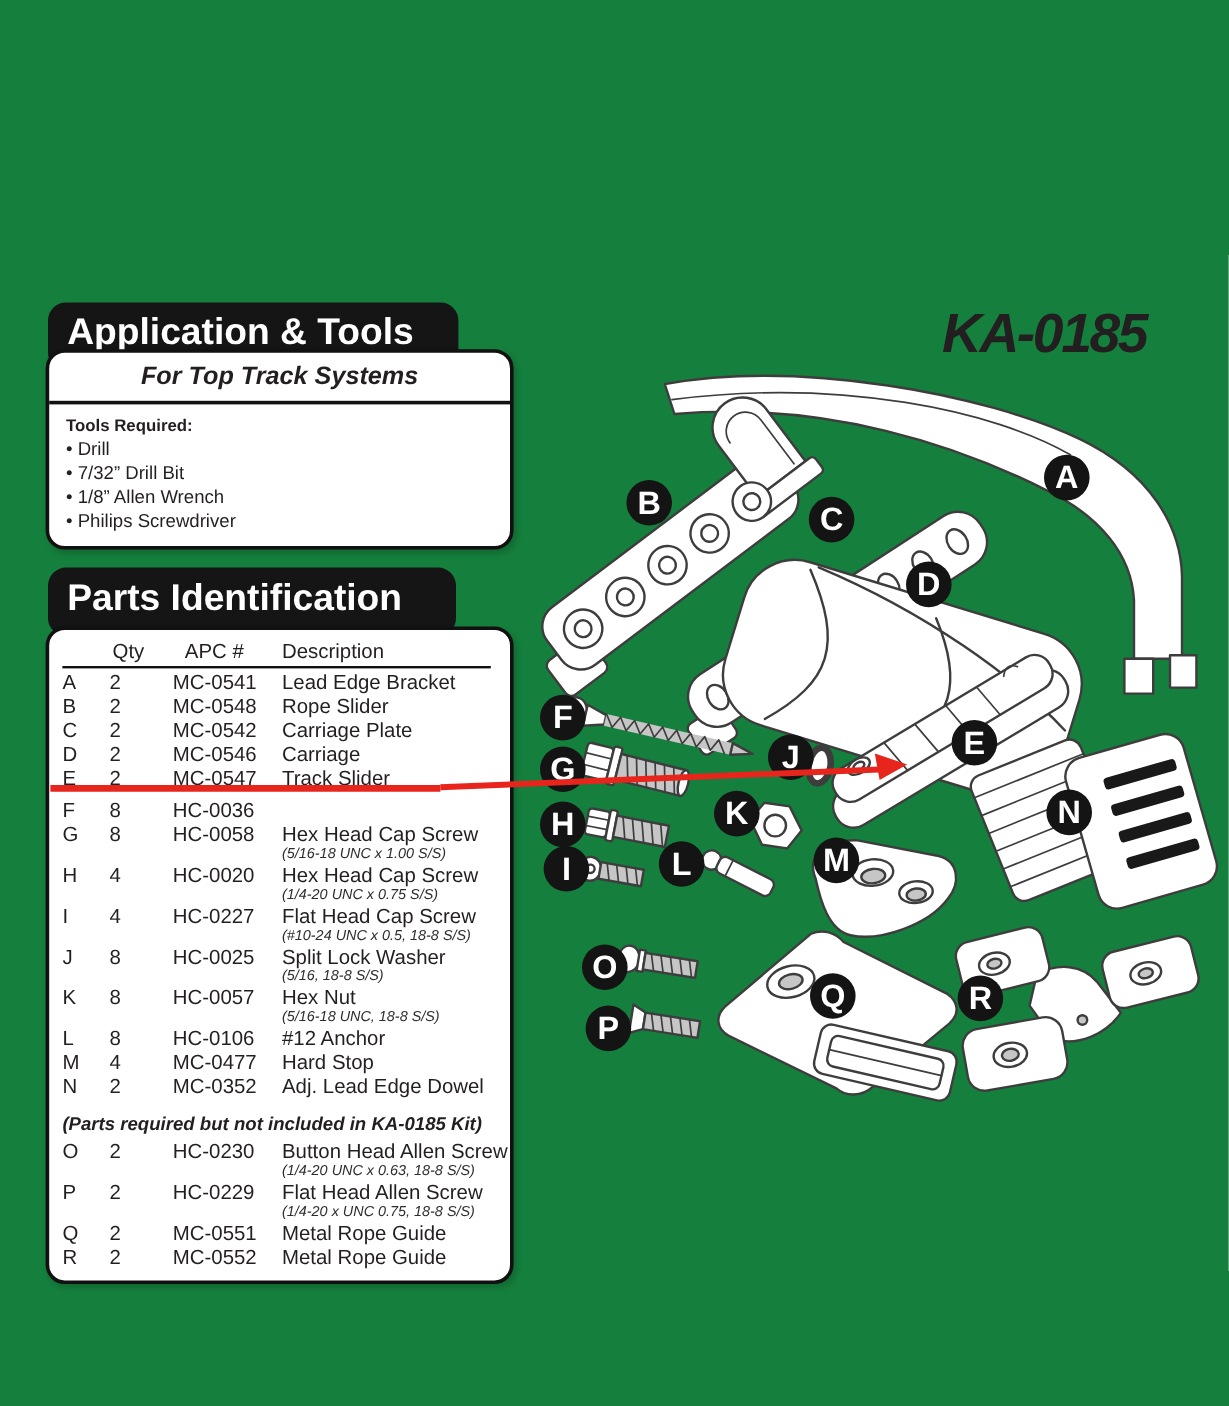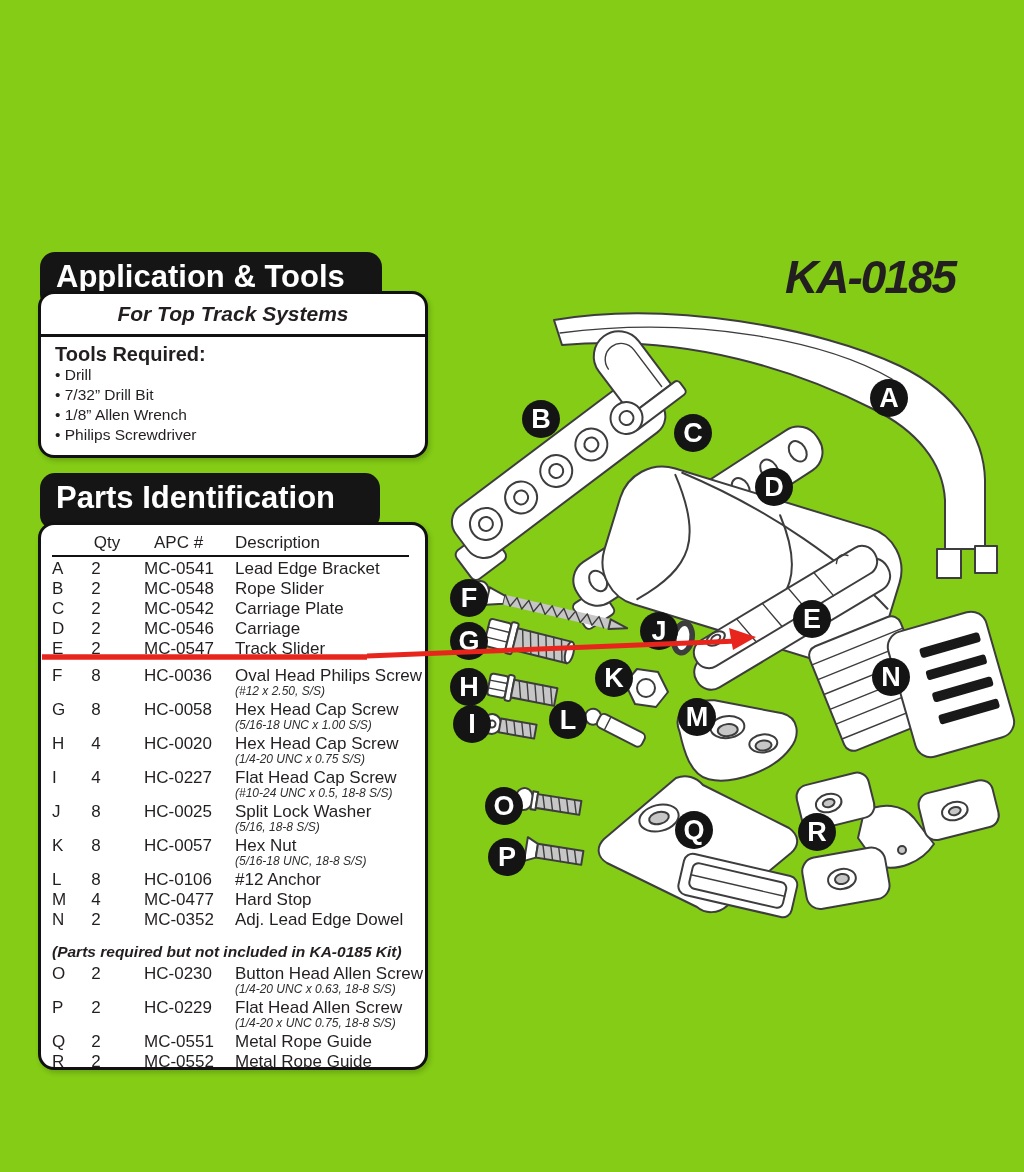--- a/index.html
+++ b/index.html
@@ -1,31 +1,31 @@
 <!DOCTYPE html>
 <html><head>
 <meta charset="utf-8">
 <style>
   html,body{margin:0;padding:0;background:#ffffff;}
-  .stage{position:relative;width:1024px;height:1172px;background:#84cc16;overflow:hidden;
+  .stage{position:relative;width:1024px;height:1172px;background:#15803d;overflow:hidden;
          font-family:"Liberation Sans",sans-serif;color:#231f20;}
 
   
   .hdr-black{position:absolute;background:#151515;color:#fff;border-radius:15px;
              font-weight:700;padding:7px 16px 14px 16px;font-size:31px;letter-spacing:0;z-index:1;}
 
   
   .panel{position:absolute;background:#fff;border:3.5px solid #111;border-radius:16px;
          box-sizing:border-box;z-index:2;box-shadow:2px 3px 5px rgba(0,0,0,.18);}
 
   .subtitle{position:absolute;top:8px;left:0;right:0;text-align:center;
             font-size:21px;font-weight:700;font-style:italic;}
   .divider{position:absolute;top:40px;left:0;right:0;height:3px;background:#111;}
   .tools{position:absolute;top:49px;left:14px;right:6px;font-size:15.5px;line-height:20px;}
-  .tools-label{font-weight:700;font-size:20px;line-height:22px;}
+  .tools-label{font-weight:700;font-size:14px;line-height:22px;}
   .tool-cols{display:flex;}
   .tool-col1{width:158px;}
   .tool-col2{flex:1;}
   .tool-item::before{content:"• ";}
 
   
   .table{position:absolute;top:0;left:0;right:0;font-size:17px;}
   .thead{display:grid;grid-template-columns:34px 20px 38px 91px 1fr;
          margin:8px 16px 0 11px;border-bottom:2.5px solid #111;padding-bottom:2px;line-height:20px;}
   .thead .hq{white-space:nowrap;justify-self:center;margin-left:22px;}
@@ -144,24 +144,20 @@
             <span class="c-desc">
               <span class="main">Track Slider</span>
             </span>
           </div>
 
           <div class="prow">
             <span class="c-letter">F</span>
             <span class="c-qty">8</span>
             <span></span>
             <span class="c-apc">HC-0036</span>
-            <span class="c-desc">
-              <span class="main">Oval Head Philips Screw</span>
-              <span class="spec">(#12 x 2.50, S/S)</span>
-            </span>
           </div>
 
           <div class="prow">
             <span class="c-letter">G</span>
             <span class="c-qty">8</span>
             <span></span>
             <span class="c-apc">HC-0058</span>
             <span class="c-desc">
               <span class="main">Hex Head Cap Screw</span>
               <span class="spec">(5/16-18 UNC x 1.00 S/S)</span>

